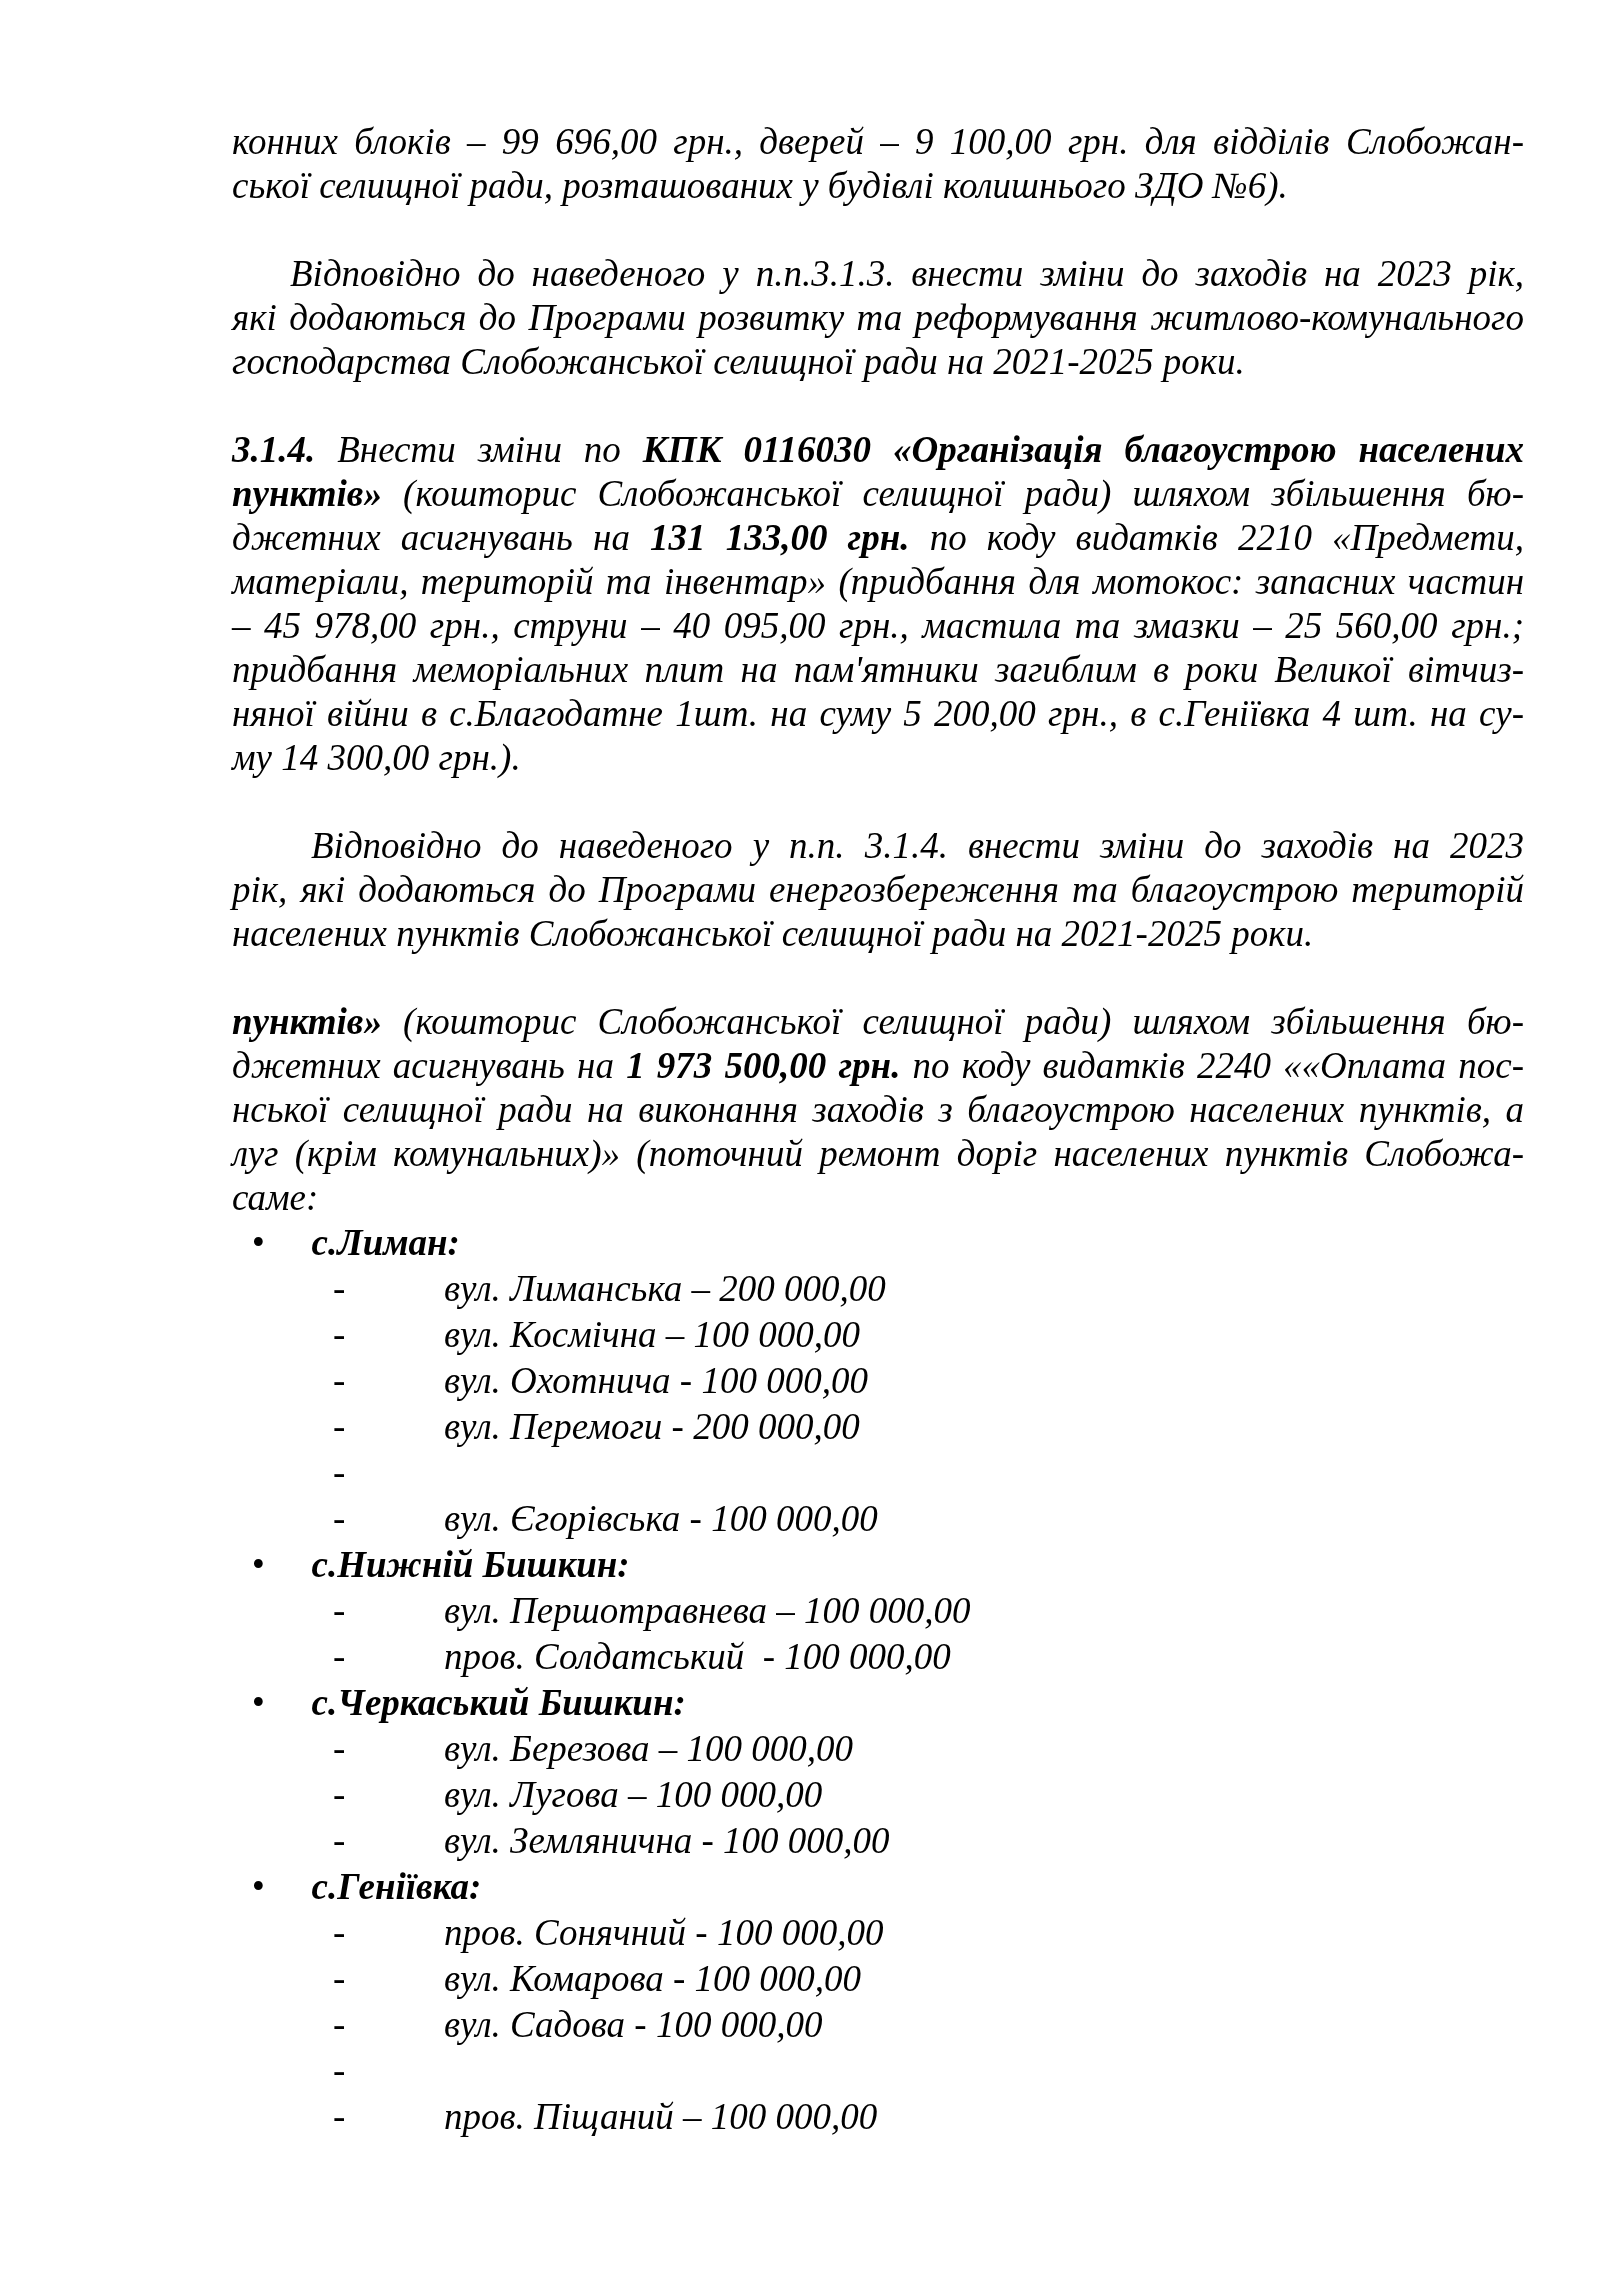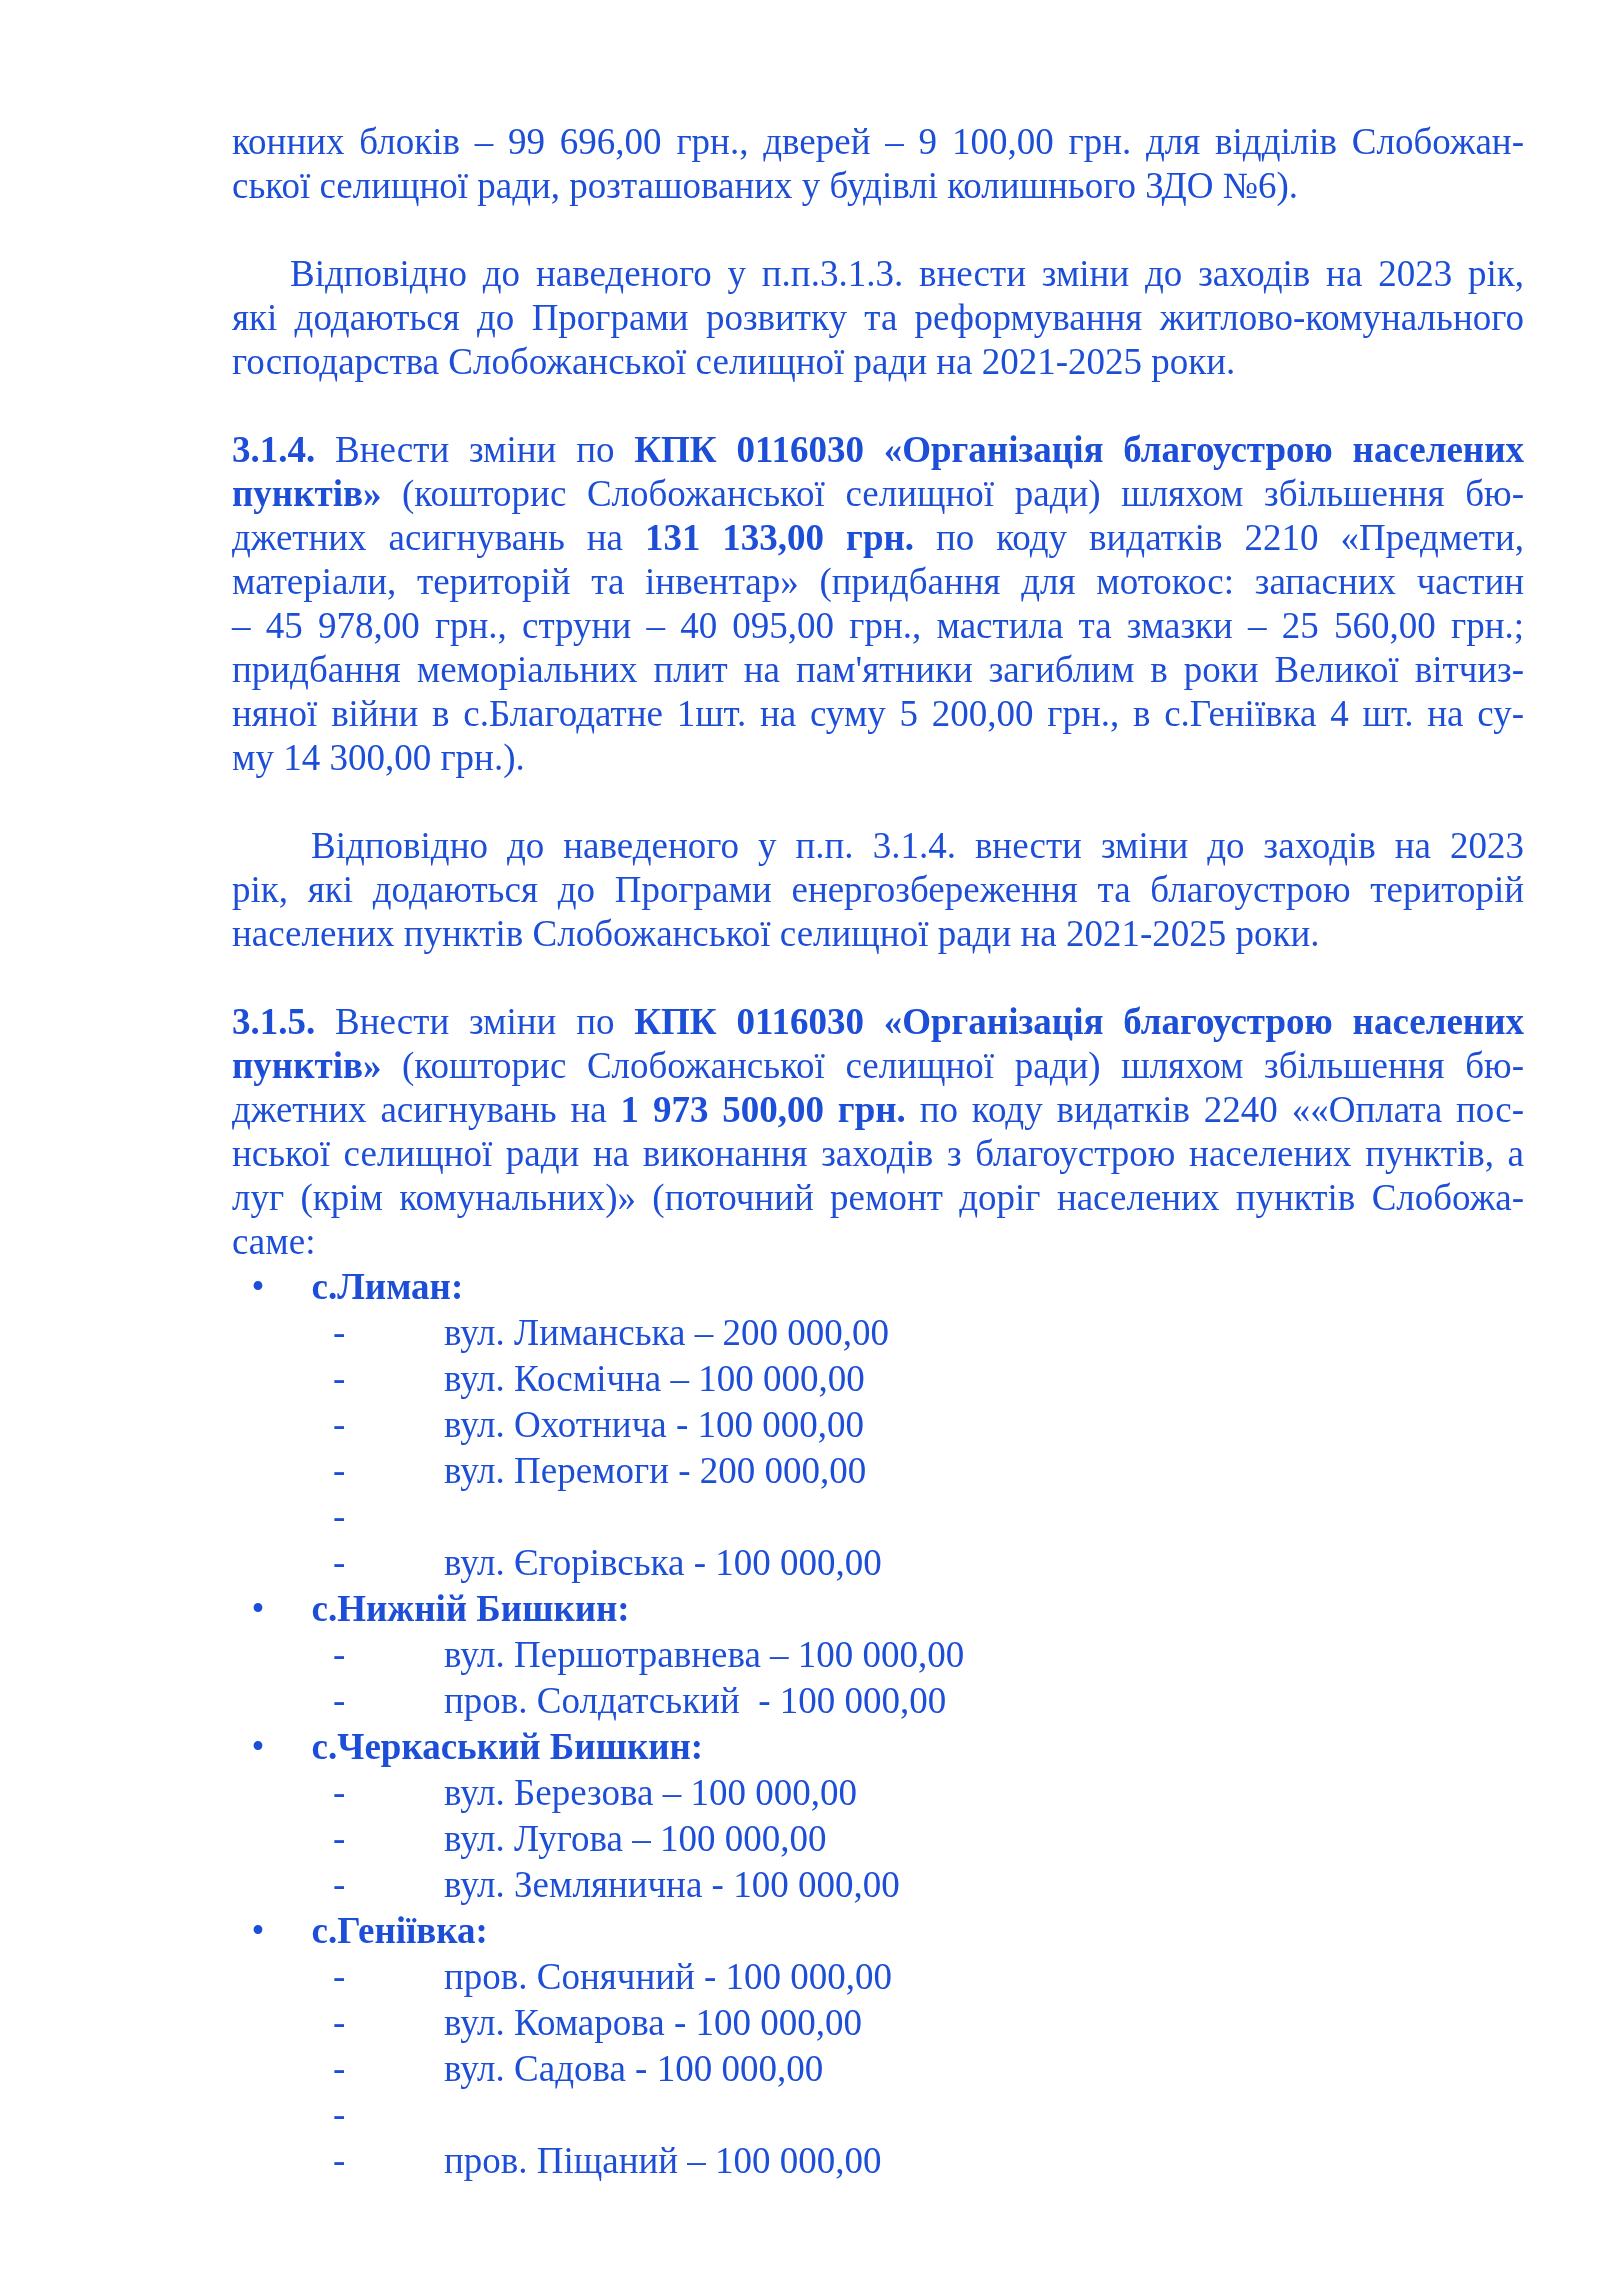--- a/index.html
+++ b/index.html
@@ -8,24 +8,25 @@
     width: 1623px;
     height: 2295px;
     background: #ffffff;
     overflow: hidden;
   }
   .content {
     position: absolute;
     left: 232px;
     top: 120px;
     width: 1292px;
-    color: #1d4ed8;
+    color: #000000;
     font-family: "Liberation Serif", "DejaVu Serif", serif;
     font-size: 37px;
     line-height: 44px;
+    font-style: italic;
   }
   .para { }
   .line { white-space: pre-wrap; }
   .line.just {
     text-align: justify;
     text-align-last: justify;
     text-justify: inter-word;
   }
   .b { font-weight: bold; }
   .spacer { height: 44px; }
@@ -81,21 +82,20 @@
         <div class="line"><span>му 14 300,00 грн.).</span></div>
       </div>
       <div class="spacer"></div>
       <div class="para">
         <div class="line just" style="text-indent: 79px;"><span>Відповідно до наведеного у п.п. 3.1.4. внести зміни до заходів на 2023</span></div>
         <div class="line just"><span>рік, які додаються до Програми енергозбереження та благоустрою територій</span></div>
         <div class="line"><span>населених пунктів Слобожанської селищної ради на 2021-2025 роки.</span></div>
       </div>
       <div class="spacer"></div>
       <div class="para">
-        <div class="line just"><span class="b">3.1.5.</span><span> Внести зміни по </span><span class="b">КПК 0116030 «Організація благоустрою населених</span></div>
         <div class="line just"><span class="b">пунктів»</span><span> (кошторис Слобожанської селищної ради) шляхом збільшення бю-</span></div>
         <div class="line just"><span>джетних асигнувань на </span><span class="b">1 973 500,00 грн.</span><span> по коду видатків 2240 ««Оплата пос-</span></div>
         <div class="line just"><span>нської селищної ради на виконання заходів з благоустрою населених пунктів, а</span></div>
         <div class="line just"><span>луг (крім комунальних)» (поточний ремонт доріг населених пунктів Слобожа-</span></div>
         <div class="line"><span>саме:</span></div>
       </div>
       <div class="bullet-item">
         <div class="bullet-marker">•</div>
         <div class="bullet-label">с.Лиман:</div>
       </div>

